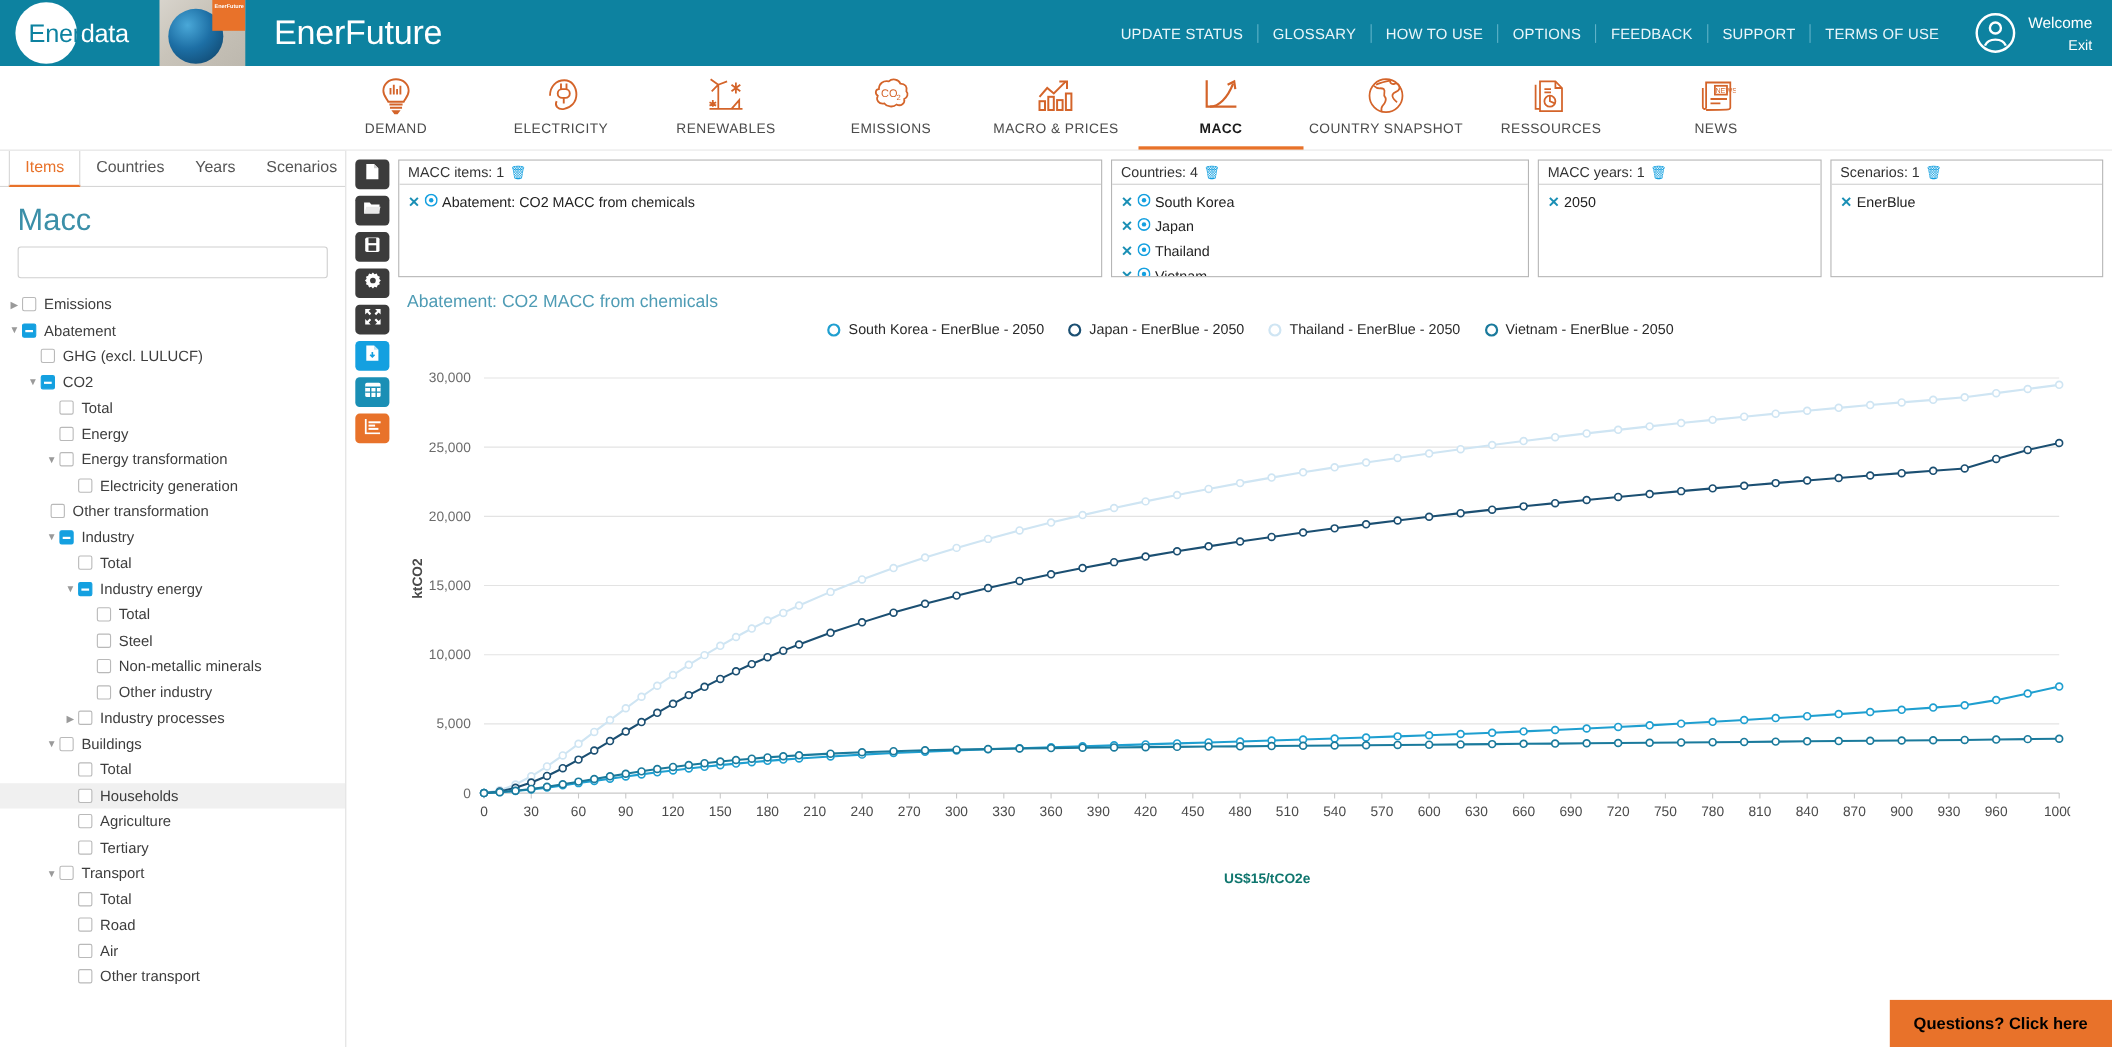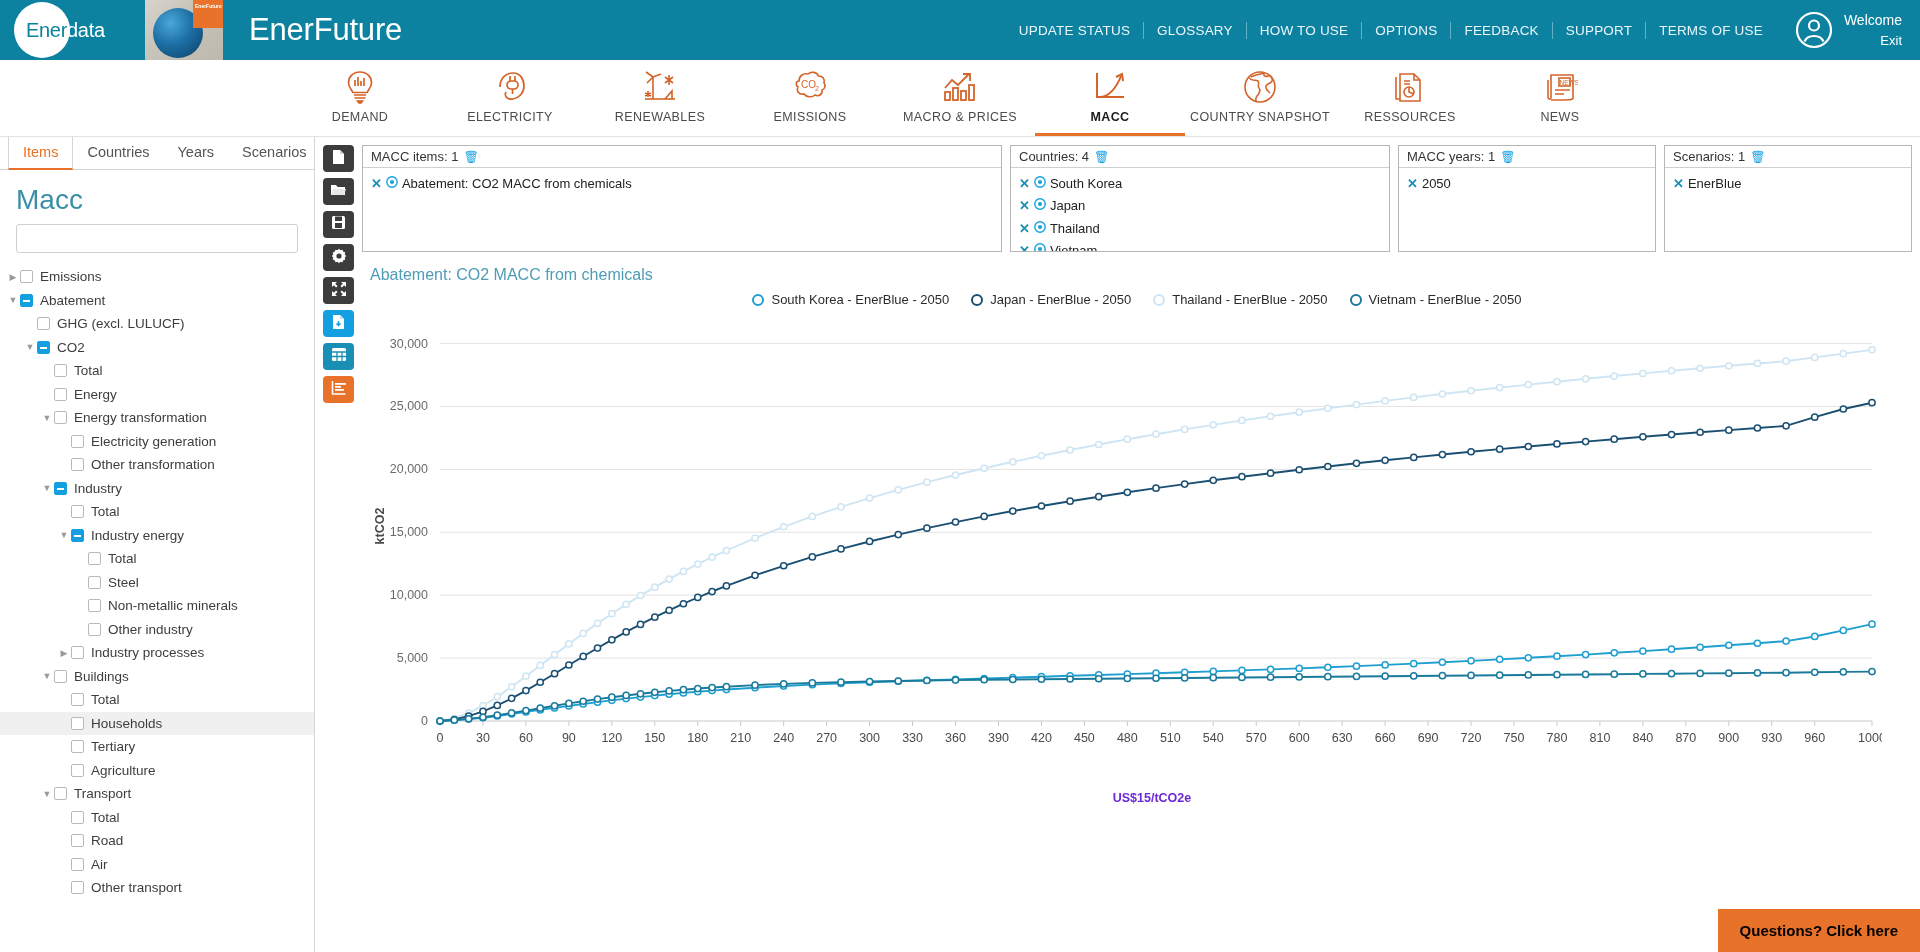--- a/index.html
+++ b/index.html
@@ -20,21 +20,21 @@
   }
   .brand-logo {
     width:145px; display:flex; align-items:center; padding-left:14px;
     position:relative;
   }
   .logo-circle {
     width:56px; height:56px; border-radius:50%; background:#fff;
     position:absolute; left:14px; top:2px;
   }
   .logo-text {
-    position:relative; z-index:2; font-size:20px; color:#fff;
+    position:relative; z-index:2; font-size:23px; color:#fff;
     letter-spacing:-0.3px; padding-left:12px; font-weight:400;
   }
   .logo-text .dark { color:#0d82a0; }
   .brand-img {
     width:78px; height:60px; position:relative; overflow:hidden;
     background:linear-gradient(135deg,#d8d4cc 0%,#c9c4ba 40%,#bdb8ae 100%);
   }
   .brand-img .globe {
     position:absolute; width:50px; height:50px; border-radius:50%;
     left:8px; top:8px;
@@ -179,21 +179,21 @@
     display:flex; justify-content:center; gap:22px; margin-top:8px; font-size:13px;
     color:#2b2b2b; align-items:center;
   }
   .legitem { display:flex; align-items:center; gap:7px; cursor:pointer; }
   .legdot {
     width:12px; height:12px; border-radius:50%; border:2.4px solid #000; background:#fff;
     flex:0 0 12px;
   }
   .chartarea { position:relative; margin-top:6px; }
   .xlabel-outer {
-    text-align:center; font-size:12.5px; font-weight:bold; color:#6d28d9;
+    text-align:center; font-size:12.5px; font-weight:bold; color:#0f766e;
     margin-top:4px; margin-left:30px;
   }
 
   .askbtn {
     position:absolute; right:0px; bottom:0px; background:#e8722a; color:#000000;
     font-size:15px; font-weight:bold; padding:13px 22px; cursor:pointer;
   }
 </style>
 </head>
 <body>
@@ -419,21 +419,21 @@
         <div class="tnode" style="padding-left: 40px;">
           <span class="arrow">▼</span>
           <span class="cbx"></span>
           <span>Energy transformation</span>
         </div>
         <div class="tnode" style="padding-left: 57px;">
           <span class="arrow none">▶</span>
           <span class="cbx"></span>
           <span>Electricity generation</span>
         </div>
-        <div class="tnode" style="padding-left: 57px;">
+        <div class="tnode" style="padding-left: 32px;">
           <span class="arrow none">▶</span>
           <span class="cbx"></span>
           <span>Other transformation</span>
         </div>
         <div class="tnode" style="padding-left: 40px;">
           <span class="arrow">▼</span>
           <span class="cbx partial"></span>
           <span>Industry</span>
         </div>
         <div class="tnode" style="padding-left: 57px;">
@@ -482,26 +482,26 @@
           <span>Total</span>
         </div>
         <div class="tnode hl" style="padding-left: 57px;">
           <span class="arrow none">▶</span>
           <span class="cbx"></span>
           <span>Households</span>
         </div>
         <div class="tnode" style="padding-left: 57px;">
           <span class="arrow none">▶</span>
           <span class="cbx"></span>
+          <span>Agriculture</span>
+        </div>
+        <div class="tnode" style="padding-left: 57px;">
+          <span class="arrow none">▶</span>
+          <span class="cbx"></span>
           <span>Tertiary</span>
-        </div>
-        <div class="tnode" style="padding-left: 57px;">
-          <span class="arrow none">▶</span>
-          <span class="cbx"></span>
-          <span>Agriculture</span>
         </div>
         <div class="tnode" style="padding-left: 40px;">
           <span class="arrow">▼</span>
           <span class="cbx"></span>
           <span>Transport</span>
         </div>
         <div class="tnode" style="padding-left: 57px;">
           <span class="arrow none">▶</span>
           <span class="cbx"></span>
           <span>Total</span>

